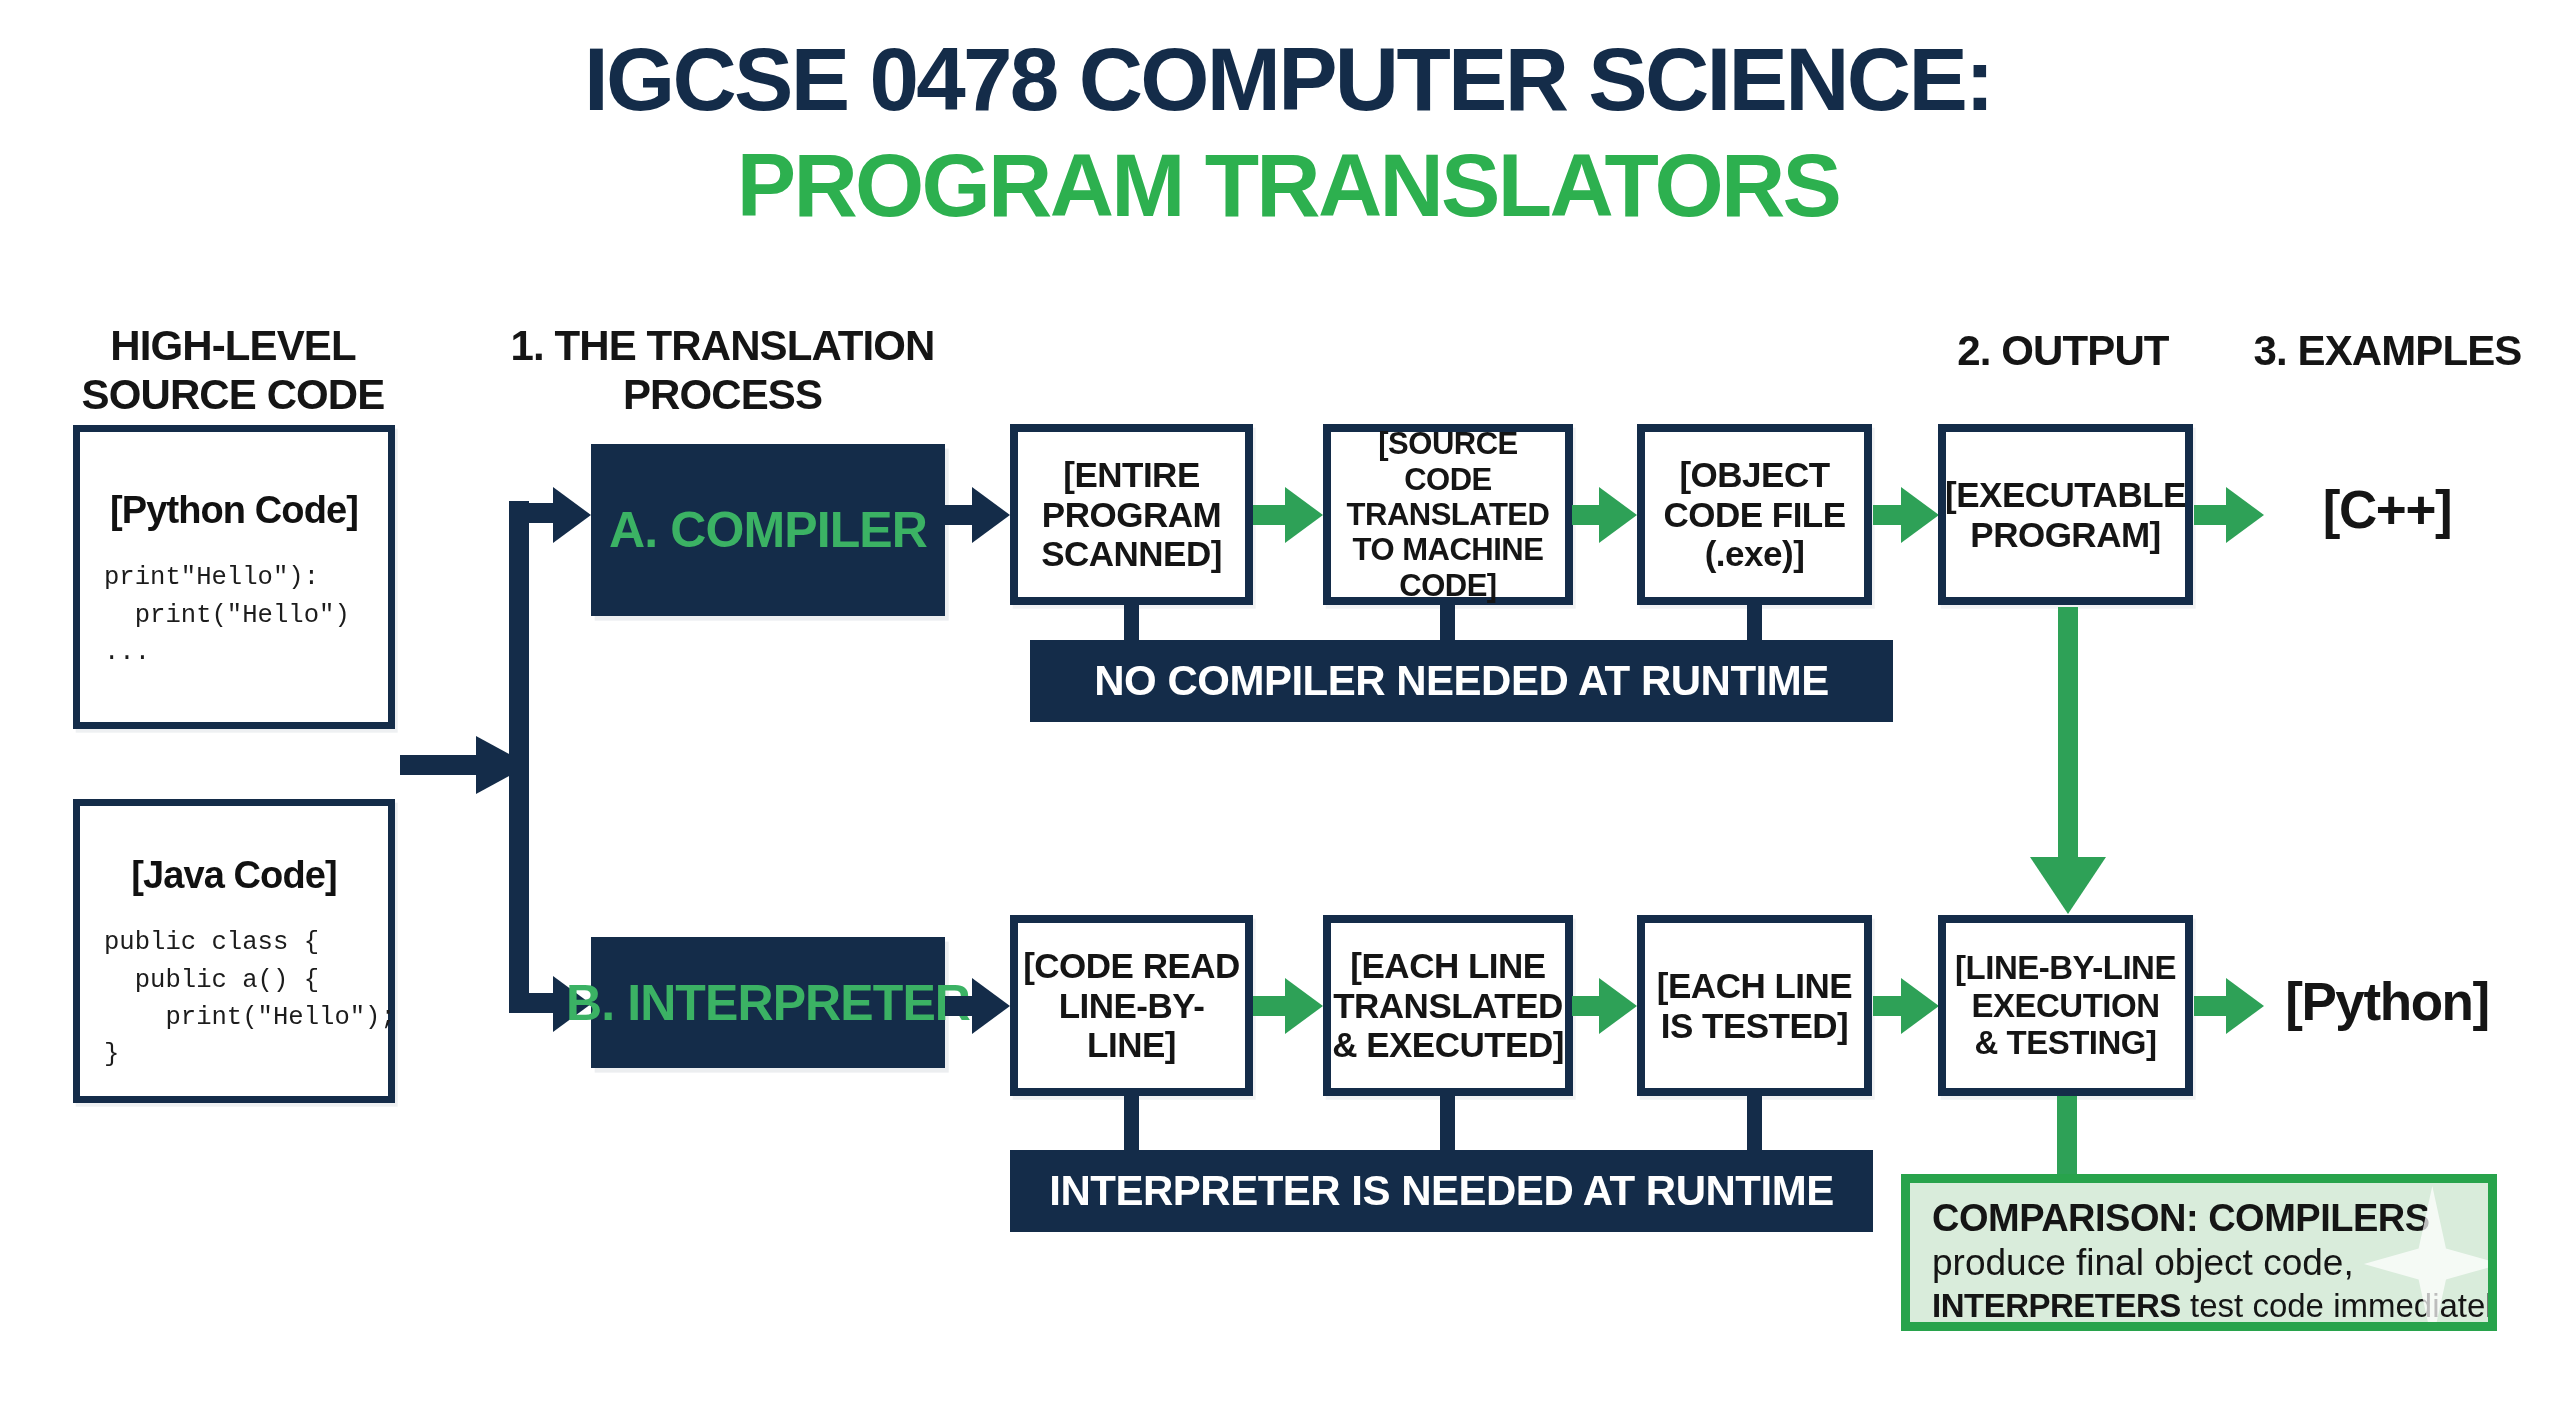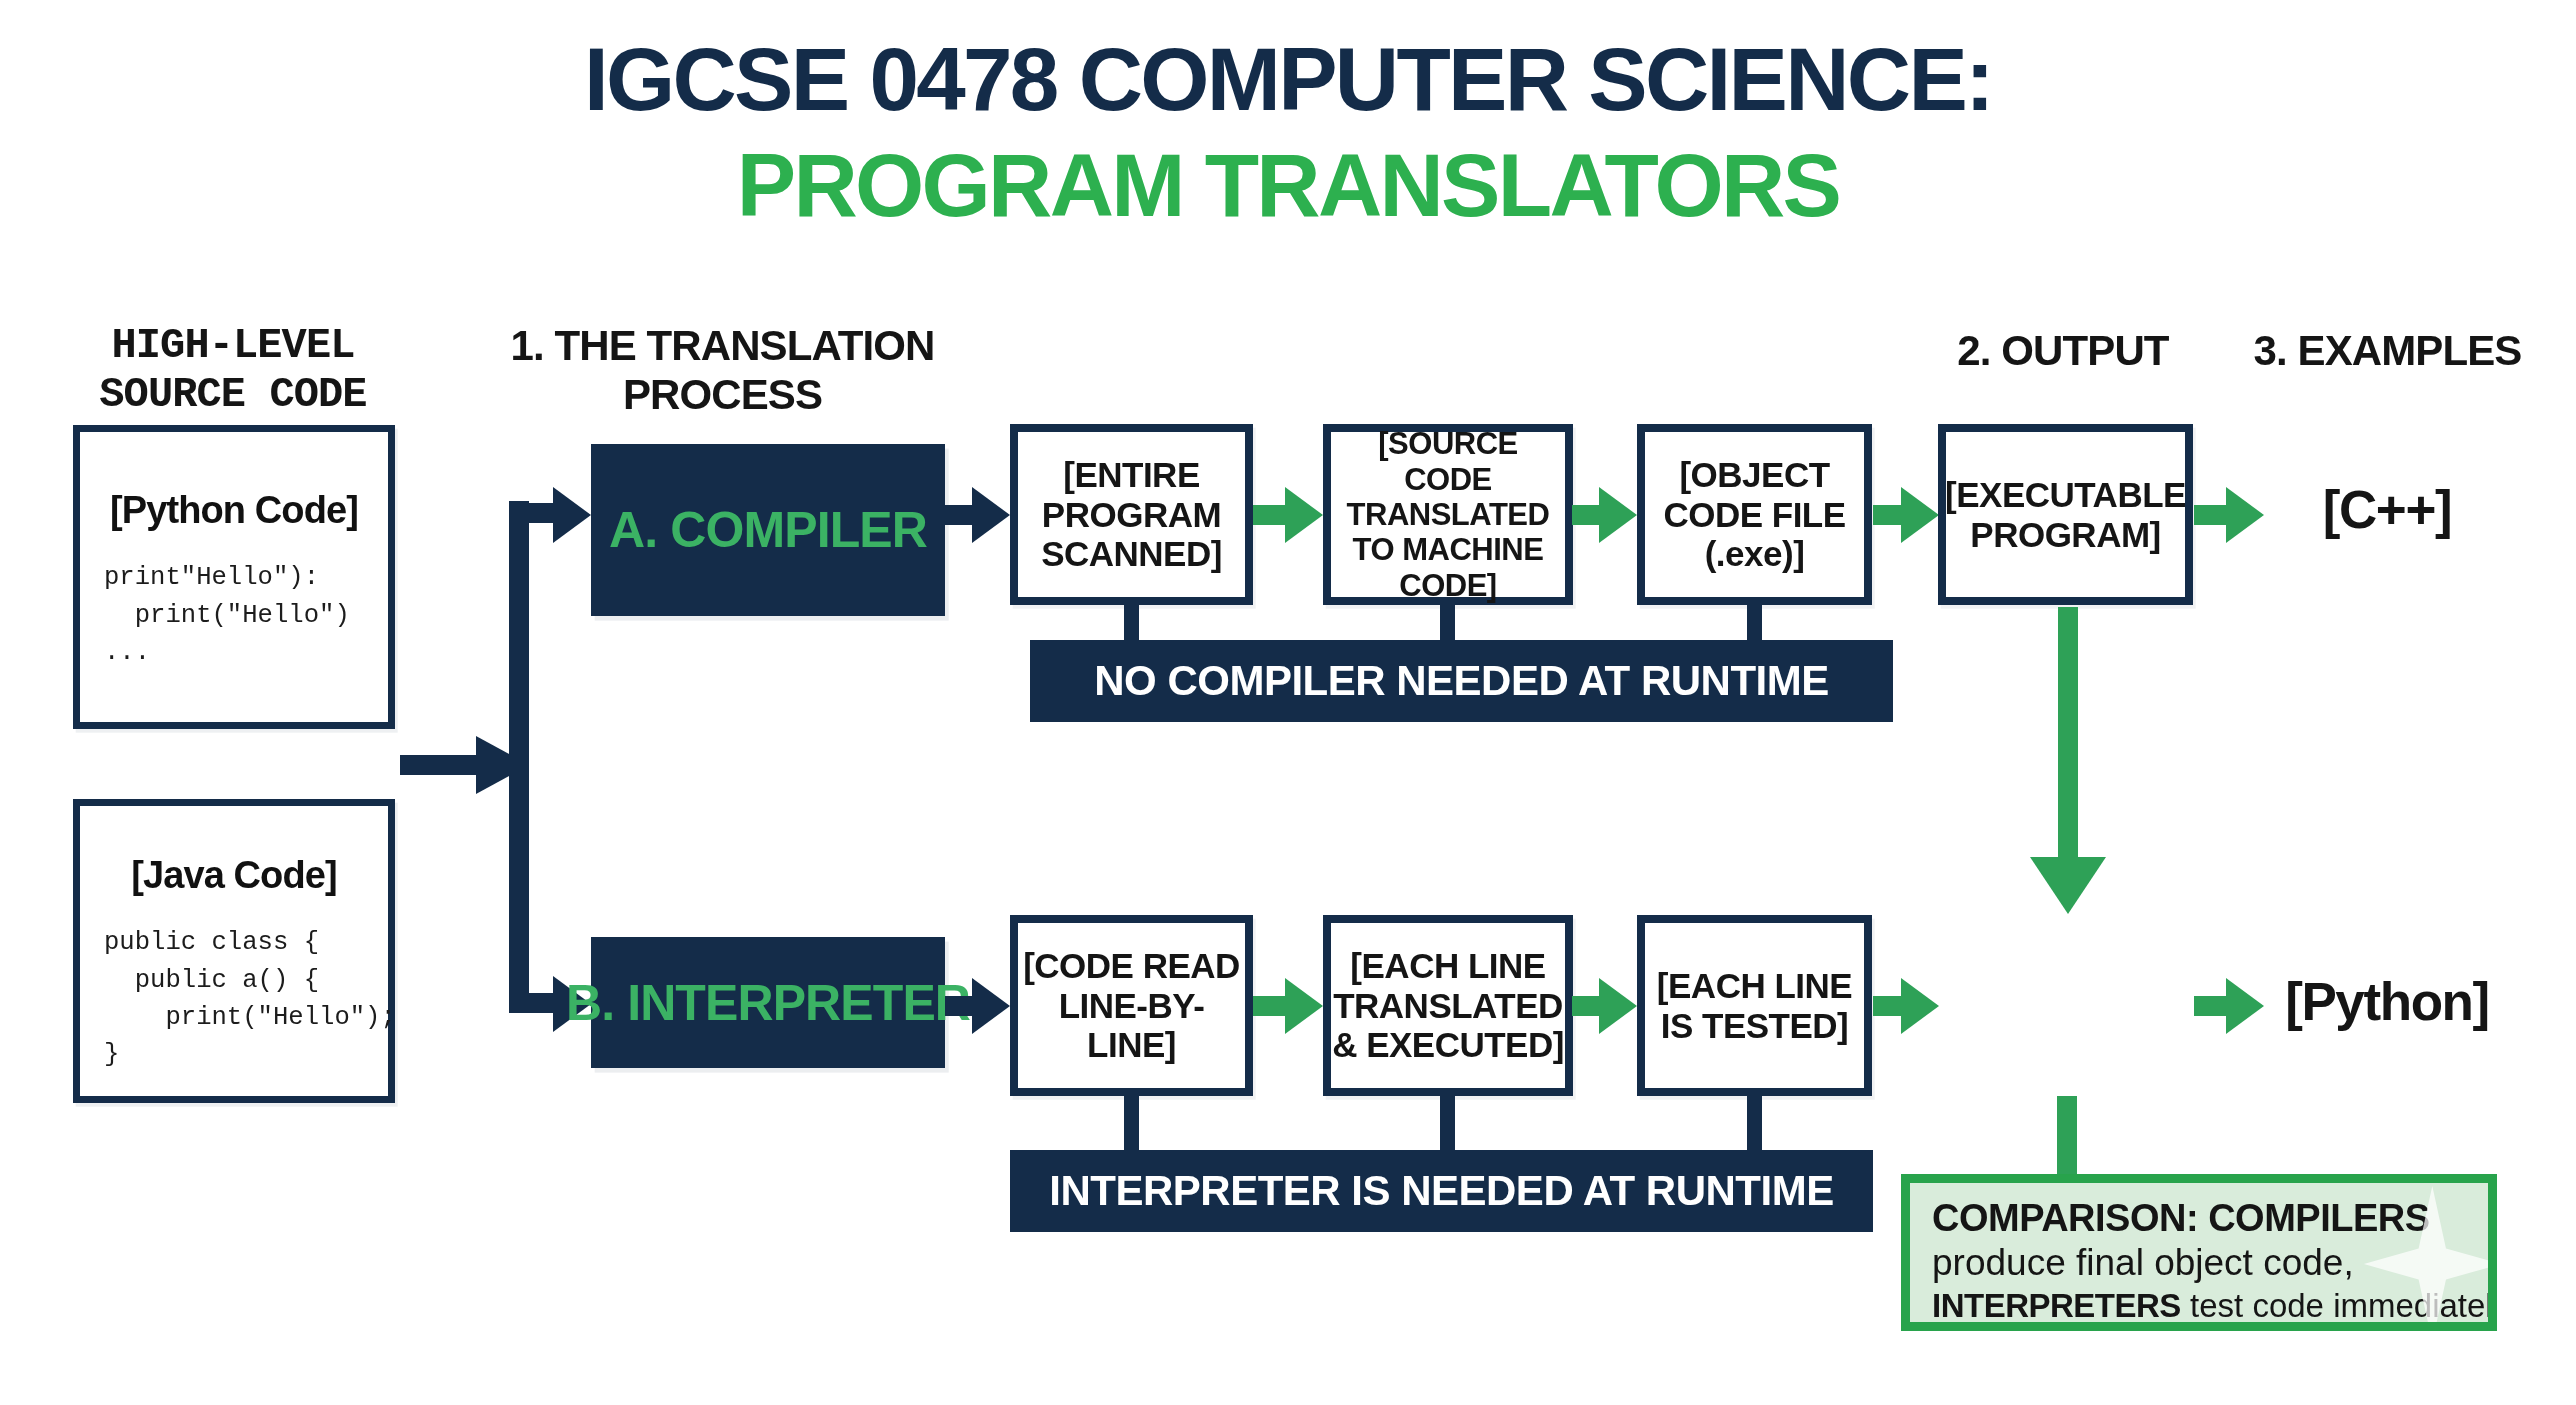--- a/index.html
+++ b/index.html
@@ -19,21 +19,21 @@
 
   
   .title{position:absolute;left:0;width:100%;text-align:center;font-weight:800;
          font-size:89px;letter-spacing:-2.7px;line-height:1.05;white-space:nowrap;}
   #title1{top:33px;color:var(--navy);}
   #title2{top:139px;color:var(--green-title);}
 
   
   .colhdr{position:absolute;text-align:center;font-weight:700;font-size:42px;
           line-height:1.16;color:var(--text-dark);white-space:pre-line;letter-spacing:-0.9px;}
-  #hdr-source{left:50px;top:322px;width:366px;font-family:Liberation Mono, monospace;}
+  #hdr-source{left:50px;top:322px;width:366px;}
   #hdr-process{left:489px;top:322px;width:467px;}
   #hdr-output{left:1935px;top:327px;width:256px;}
   #hdr-examples{left:2232px;top:327px;width:311px;}
 
   
   .codebox{position:absolute;left:73px;width:322px;height:304px;background:#ffffff;
            border:7.3px solid var(--navy);box-shadow:2.7px 3.7px 0 rgba(16,40,70,.07);}
   #python-box{top:425px;}
   #java-box{top:799px;}
   .codebox .cb-title{text-align:center;font-weight:700;font-size:38px;letter-spacing:-0.9px;
@@ -224,20 +224,23 @@
   <div class="arw green" style="left:1572px;top:977px;width:65px;height:57px">
     <i class="sh"></i>
     <b class="hd"></b>
   </div>
   <div class="stepbox row-bot" id="step-i3">[EACH LINE
 IS TESTED]</div>
   <div class="arw green" style="left:1873px;top:977px;width:66px;height:57px">
     <i class="sh"></i>
     <b class="hd"></b>
   </div>
+  <div class="stepbox row-bot" id="out-lbl">[LINE-BY-LINE
+EXECUTION
+&amp; TESTING]</div>
   <div class="arw green" style="left:2194px;top:977px;width:70px;height:57px">
     <i class="sh"></i>
     <b class="hd"></b>
   </div>
   <div class="example" id="example-python">[Python]</div>
 
   <div class="stem" style="left:1124px;top:1096px;height:54px"></div>
   <div class="stem" style="left:1440px;top:1096px;height:54px"></div>
   <div class="stem" style="left:1747px;top:1096px;height:54px"></div>
   <div class="banner" id="banner-interpreter">INTERPRETER IS NEEDED AT RUNTIME</div>

